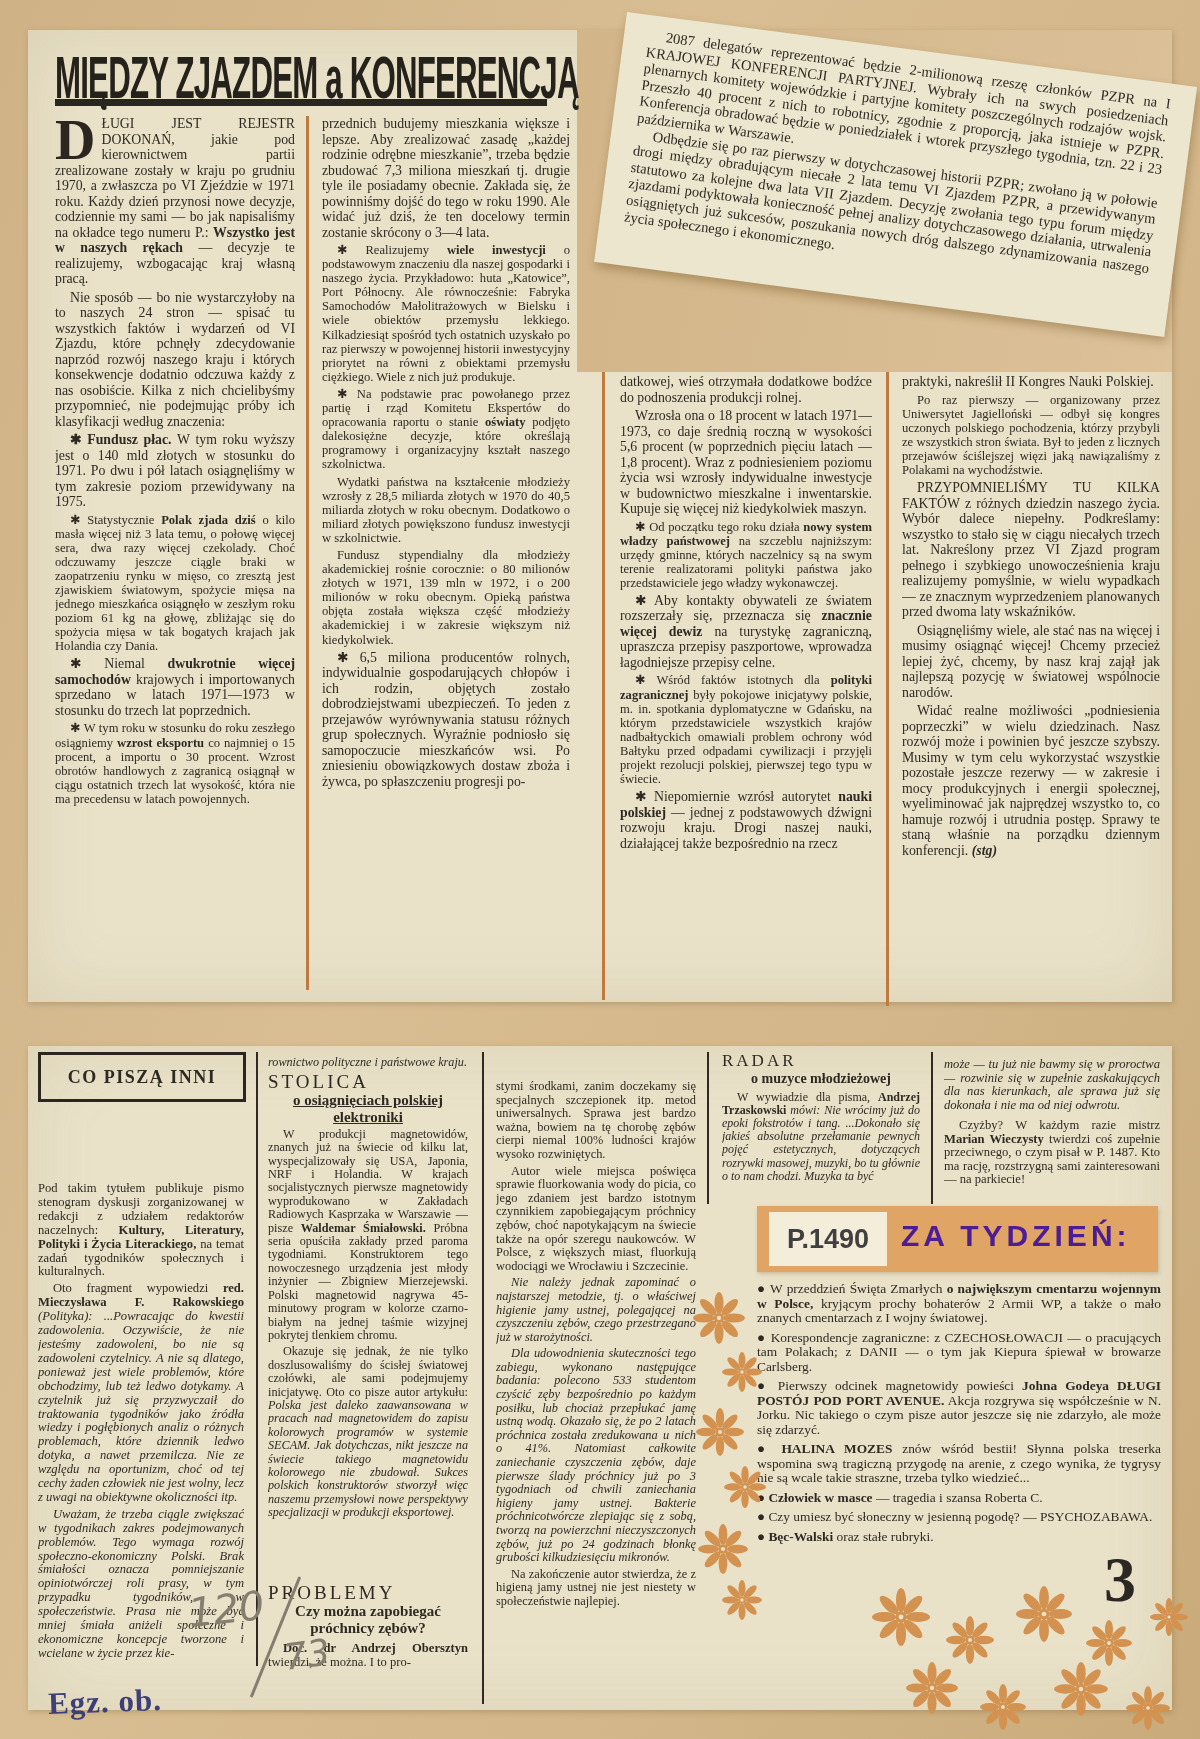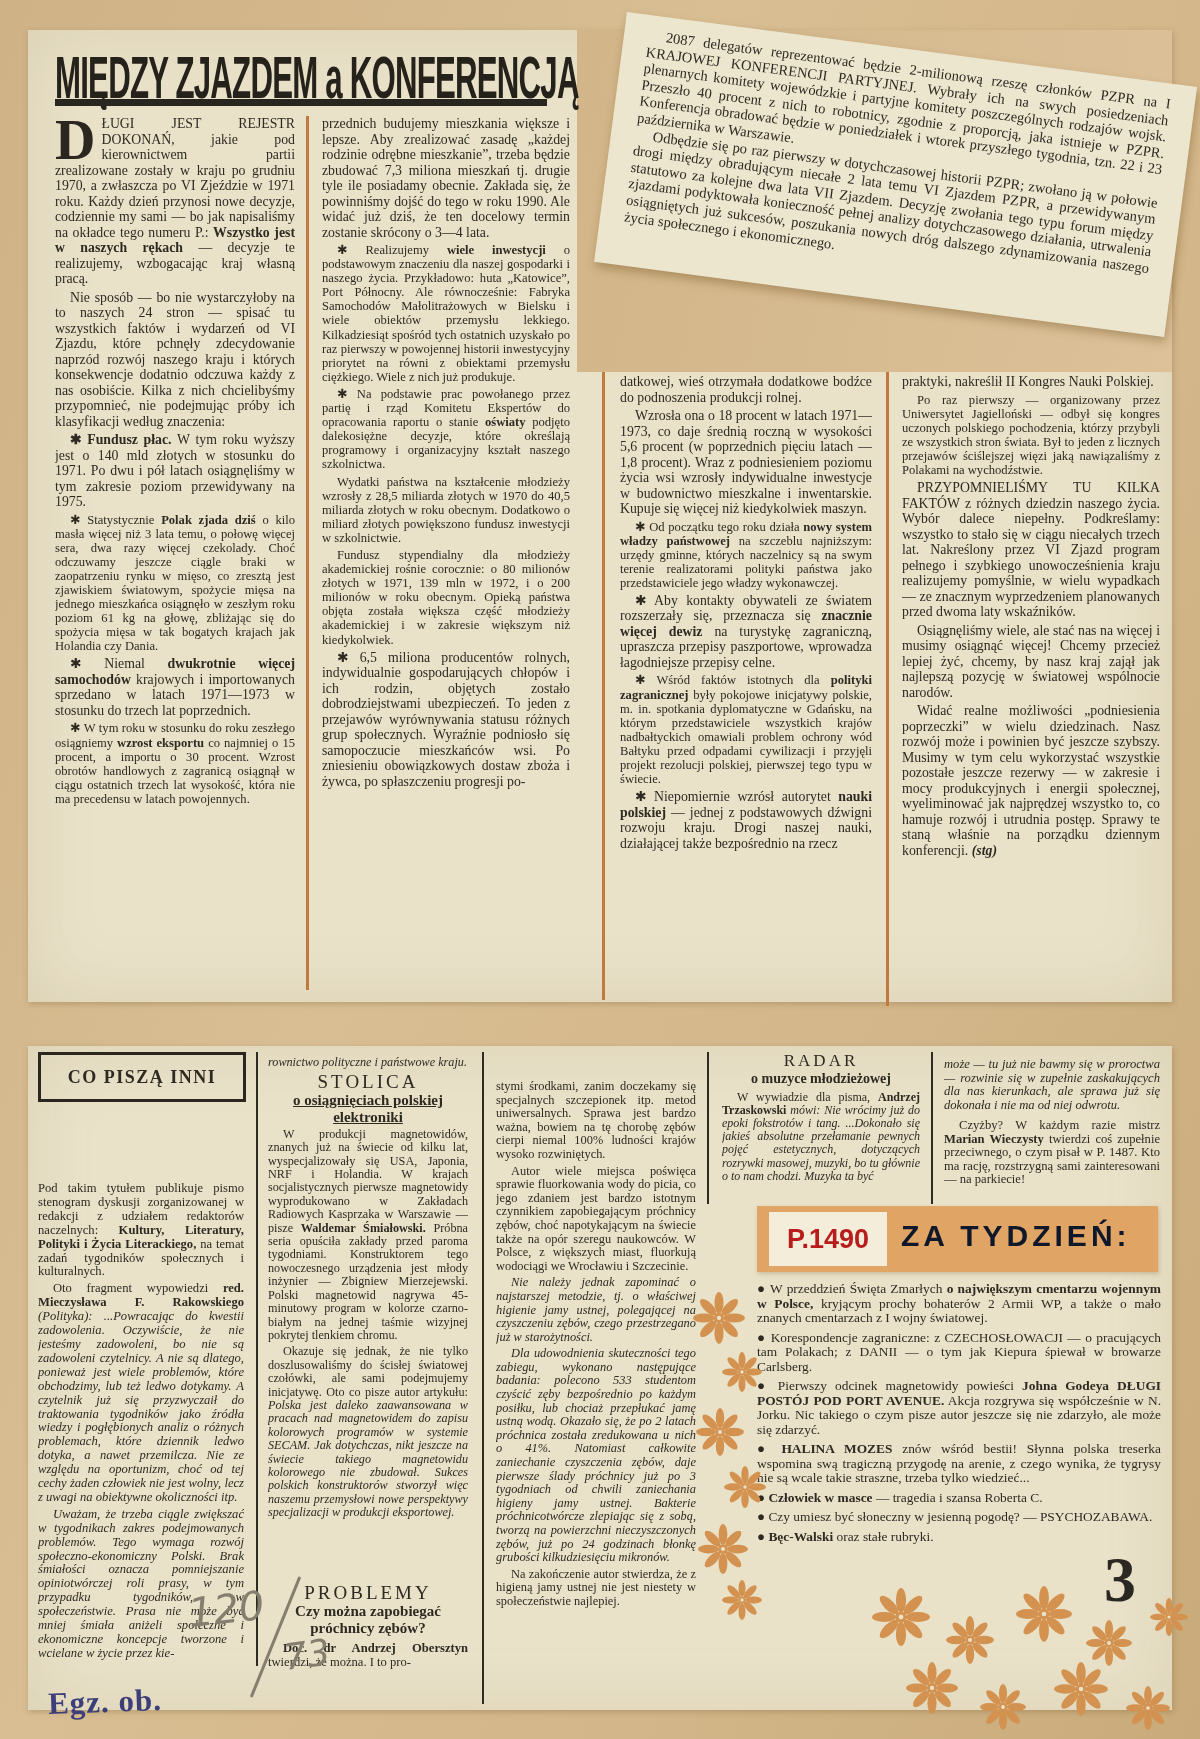--- a/index.html
+++ b/index.html
@@ -47,44 +47,44 @@
   #rb1{left:256px;top:1052px;height:614px;}
   #rb2{left:482px;top:1052px;height:652px;}
   #rb3{left:707px;top:1052px;height:152px;}
   #rb4{left:931px;top:1052px;height:152px;}
 
   
   .bcol{position:absolute;overflow:hidden;text-align:justify;}
   #co-pisza-box{position:absolute;left:38px;top:1052px;width:202px;height:44px;border:3px solid #2b2720;
                 display:flex;align-items:center;justify-content:center;}
   #co-pisza-box span{font-weight:bold;font-size:18px;letter-spacing:1.5px;}
-  .sec-title{margin:0;text-align:center;font-size:19px;letter-spacing:3px;font-weight:normal;}
+  .sec-title{margin:0;font-size:19px;letter-spacing:3px;font-weight:normal;}
   .sec-sub{margin:3px 0 0 0;text-align:center;font-size:15px;font-weight:bold;line-height:17px;}
   #bcol1-head{position:absolute;left:38px;top:1112px;width:206px;}
   #bcol1{left:38px;top:1182px;width:206px;height:496px;font-size:12.6px;line-height:13.9px;}
   #bcol2{left:268px;top:1056px;width:200px;height:526px;font-size:12.2px;line-height:13.4px;}
   #bcol2 .cont{margin-bottom:6px;}
   #bcol2 .sec-title{margin-top:4px;}
   #bcol2 .sec-sub{margin-bottom:2px;text-decoration:underline;}
   #bcol2b{left:268px;top:1586px;width:200px;height:122px;font-size:12.6px;line-height:13.8px;}
   #bcol2b .sec-sub{margin-bottom:5px;}
   #bcol3{left:496px;top:1080px;width:200px;height:602px;font-size:12.4px;line-height:13.6px;}
   #bcol4{left:722px;top:1054px;width:198px;height:150px;font-size:12px;line-height:13.1px;}
   #bcol4 .sec-title{font-size:17px;}
   #bcol4 .sec-sub{font-size:14px;margin-bottom:4px;}
   #bcol5{left:944px;top:1058px;width:216px;height:146px;font-size:12.6px;line-height:13.5px;}
   #bcol5 .para{margin-bottom:7px;}
 
   
   #band{position:absolute;left:757px;top:1206px;width:401px;height:66px;background:#e0a464;box-shadow:1px 2px 4px rgba(110,80,30,.25);}
   #band-label{position:absolute;left:12px;top:6px;width:118px;height:54px;background:#f3edd9;
               display:flex;align-items:center;justify-content:center;
-              font-family:"Liberation Sans","DejaVu Sans",sans-serif;font-weight:bold;font-size:27px;color:#b91c1c;}
+              font-family:"Liberation Sans","DejaVu Sans",sans-serif;font-weight:bold;font-size:27px;color:#404040;}
   #band-title{position:absolute;left:144px;top:13px;font-family:"Liberation Sans","DejaVu Sans",sans-serif;
-              font-weight:bold;font-size:30px;letter-spacing:4px;color:#0f172a;white-space:nowrap;}
+              font-weight:bold;font-size:30px;letter-spacing:4px;color:#4c1d95;white-space:nowrap;}
   #zt-list{position:absolute;left:757px;top:1282px;width:404px;text-align:justify;font-size:13.4px;line-height:14.5px;}
   #zt-list p{margin:0 0 5px 0;}
 
   .flower{position:absolute;}
 
   #page-number{position:absolute;left:1104px;top:1548px;font-size:64px;font-weight:bold;color:#2b2722;line-height:64px;}
   #stamp{position:absolute;left:48px;top:1684px;font-weight:bold;font-size:31px;color:#3c3f78;
          letter-spacing:1px;transform:rotate(-2deg);}
   #handwriting{position:absolute;left:188px;top:1572px;width:160px;height:160px;color:#857e6e;
                font-family:"DejaVu Sans",sans-serif;font-style:italic;}

